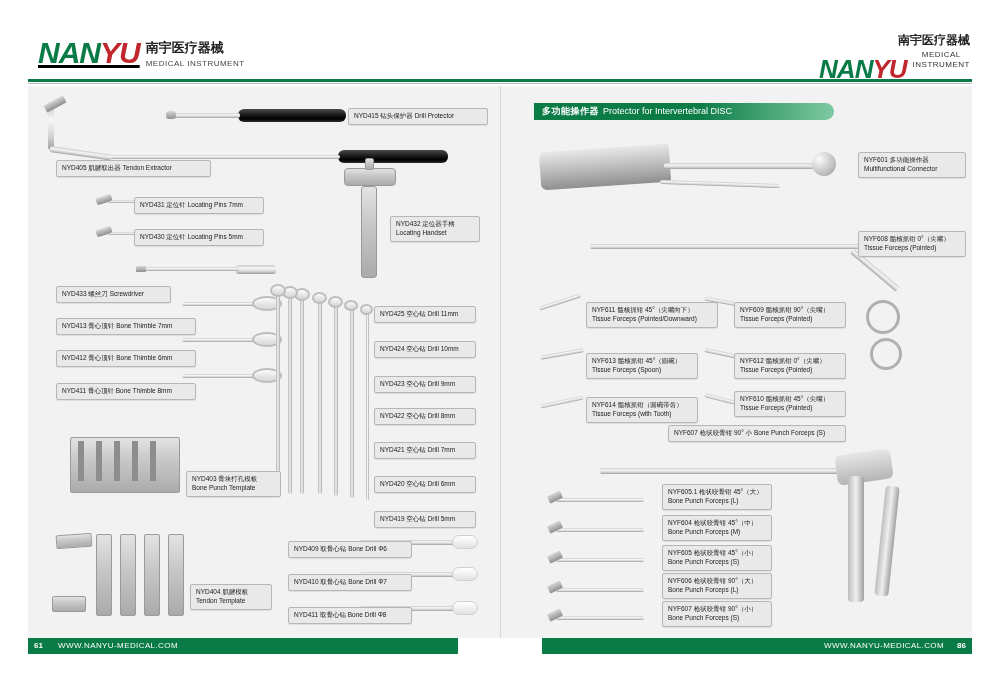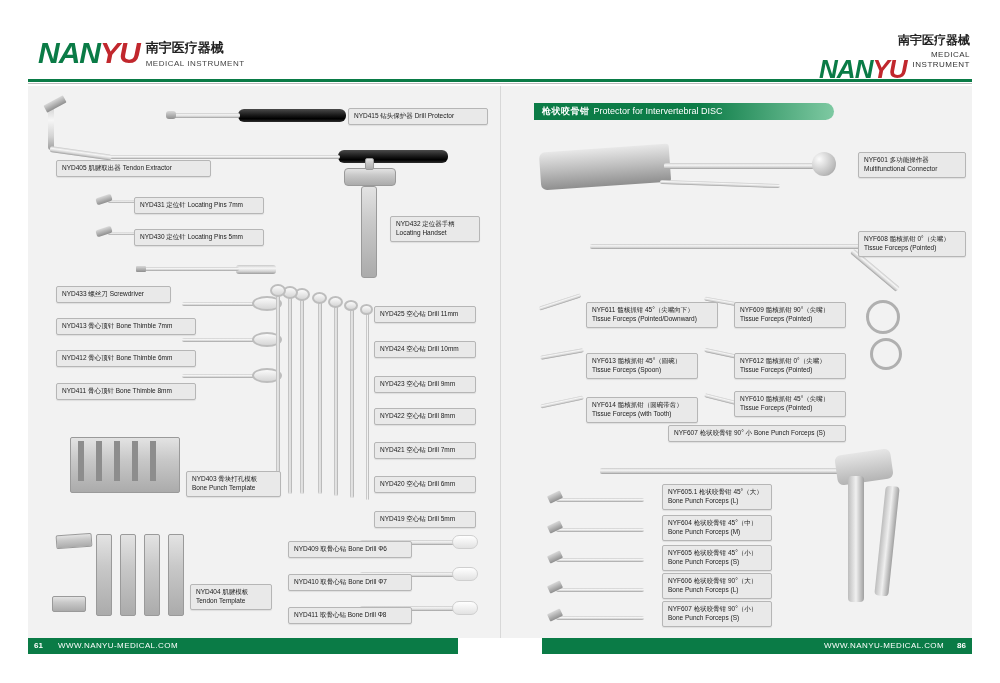--- a/index.html
+++ b/index.html
@@ -45,20 +45,21 @@
     right: 30px; top: 32px;
     text-align: right;
   }
   .nanyu-word {
     font-family: "Liberation Sans", sans-serif;
     font-weight: bold;
     font-style: italic;
     font-size: 30px;
     letter-spacing: -1px;
     line-height: 1;
+    text-decoration: underline;
   }
   .n-green { color: #0a7b46; }
   .n-red { color: #c1272d; }
   .logo-left-cn {
     font-size: 13px;
     color: #222;
     margin-left: 6px;
     margin-bottom: 2px;
     font-weight: bold;
   }
@@ -93,21 +94,21 @@
   }
   .logo-right-row {
     display: flex;
     align-items: flex-end;
     justify-content: flex-end;
   }
   .logo-right-sub {
     font-size: 8px;
     color: #333;
     line-height: 1.25;
-    text-align: right;
+    text-align: center;
     margin-left: 6px;
     margin-bottom: 12px;
     letter-spacing: 0.5px;
   }
   
   .body-area {
     position: absolute;
     left: 28px; top: 86px;
     width: 944px; height: 552px;
     background: #f2f2f2;
@@ -362,21 +363,21 @@
   <div class="shaft" style="left:556px; top:528px; width:88px; height:4px;"></div>
   <div class="tip" style="left:548px; top:523px; width:14px; height:8px; transform:rotate(-25deg);"></div>
   <div class="shaft" style="left:556px; top:558px; width:88px; height:4px;"></div>
   <div class="tip" style="left:548px; top:553px; width:14px; height:8px; transform:rotate(-25deg);"></div>
   <div class="shaft" style="left:556px; top:588px; width:88px; height:4px;"></div>
   <div class="tip" style="left:548px; top:583px; width:14px; height:8px; transform:rotate(-25deg);"></div>
   <div class="shaft" style="left:556px; top:616px; width:88px; height:4px;"></div>
   <div class="tip" style="left:548px; top:611px; width:14px; height:8px; transform:rotate(-25deg);"></div>
 
   <div class="section-title">
-    <span class="cn">枪状咬骨钳</span><span class="en">Protector for Intervertebral DISC</span>
+    <span class="cn">多功能操作器</span><span class="en">Protector for Intervertebral DISC</span>
   </div>
 
   <div class="lbl" style="left:348px; top:108px; width:140px;">
     <span>NYD415 钻头保护器 Drill Protector</span>
   </div>
   <div class="lbl" style="left:56px; top:160px; width:155px;">
     <span>NYD405 肌腱取出器 Tendon Extractor</span>
   </div>
   <div class="lbl" style="left:134px; top:197px; width:130px;">
     <span>NYD431 定位针 Locating Pins  7mm</span>

